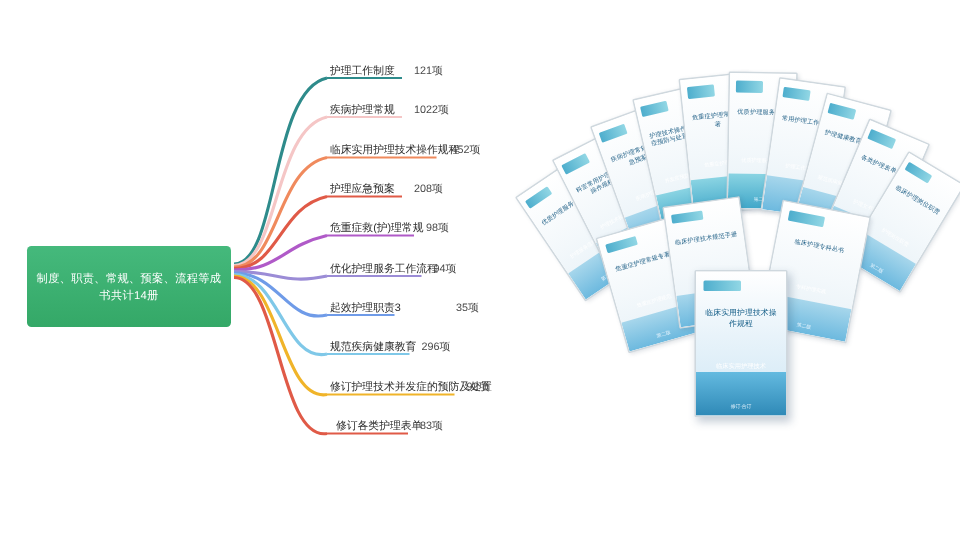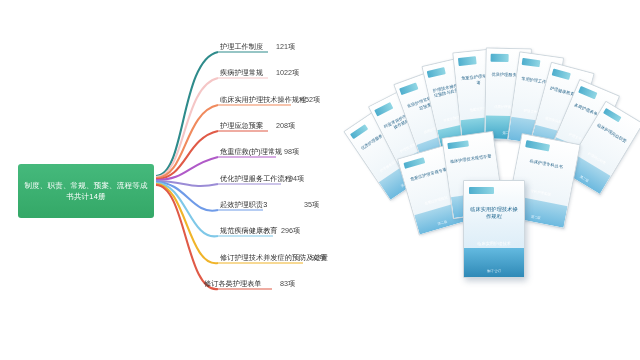--- a/index.html
+++ b/index.html
@@ -197,21 +197,21 @@
 
     <div class="branch-label" style="left:220px; top:200px;">起效护理职责3</div>
     <div class="branch-count" style="left:271px; top:200px;margin-left:33px;">35项</div>
 
     <div class="branch-label" style="left:220px; top:226px;">规范疾病健康教育</div>
     <div class="branch-count" style="left:281px; top:226px;">296项</div>
 
     <div class="branch-label" style="left:220px; top:253px;text-align:center;">修订护理技术并发症的预防及处置</div>
     <div class="branch-count" style="left:311px; top:253px;">92项</div>
 
-    <div class="branch-label" style="left:204px; top:279px;">修订各类护理表单</div>
+    <div class="branch-label" style="left:224px; top:279px;">修订各类护理表单</div>
     <div class="branch-count" style="left:280px; top:279px;">83项</div>
   </div>
 
   <div id="books">
 
     <div class="book" style="left:18px; top:112px; width:44px; height:84px; transform:rotate(-34deg);">
       <div class="cover"></div>
       <div class="band"></div>
       <div class="logo"></div>
       <div class="title">优质护理服务专著</div>

